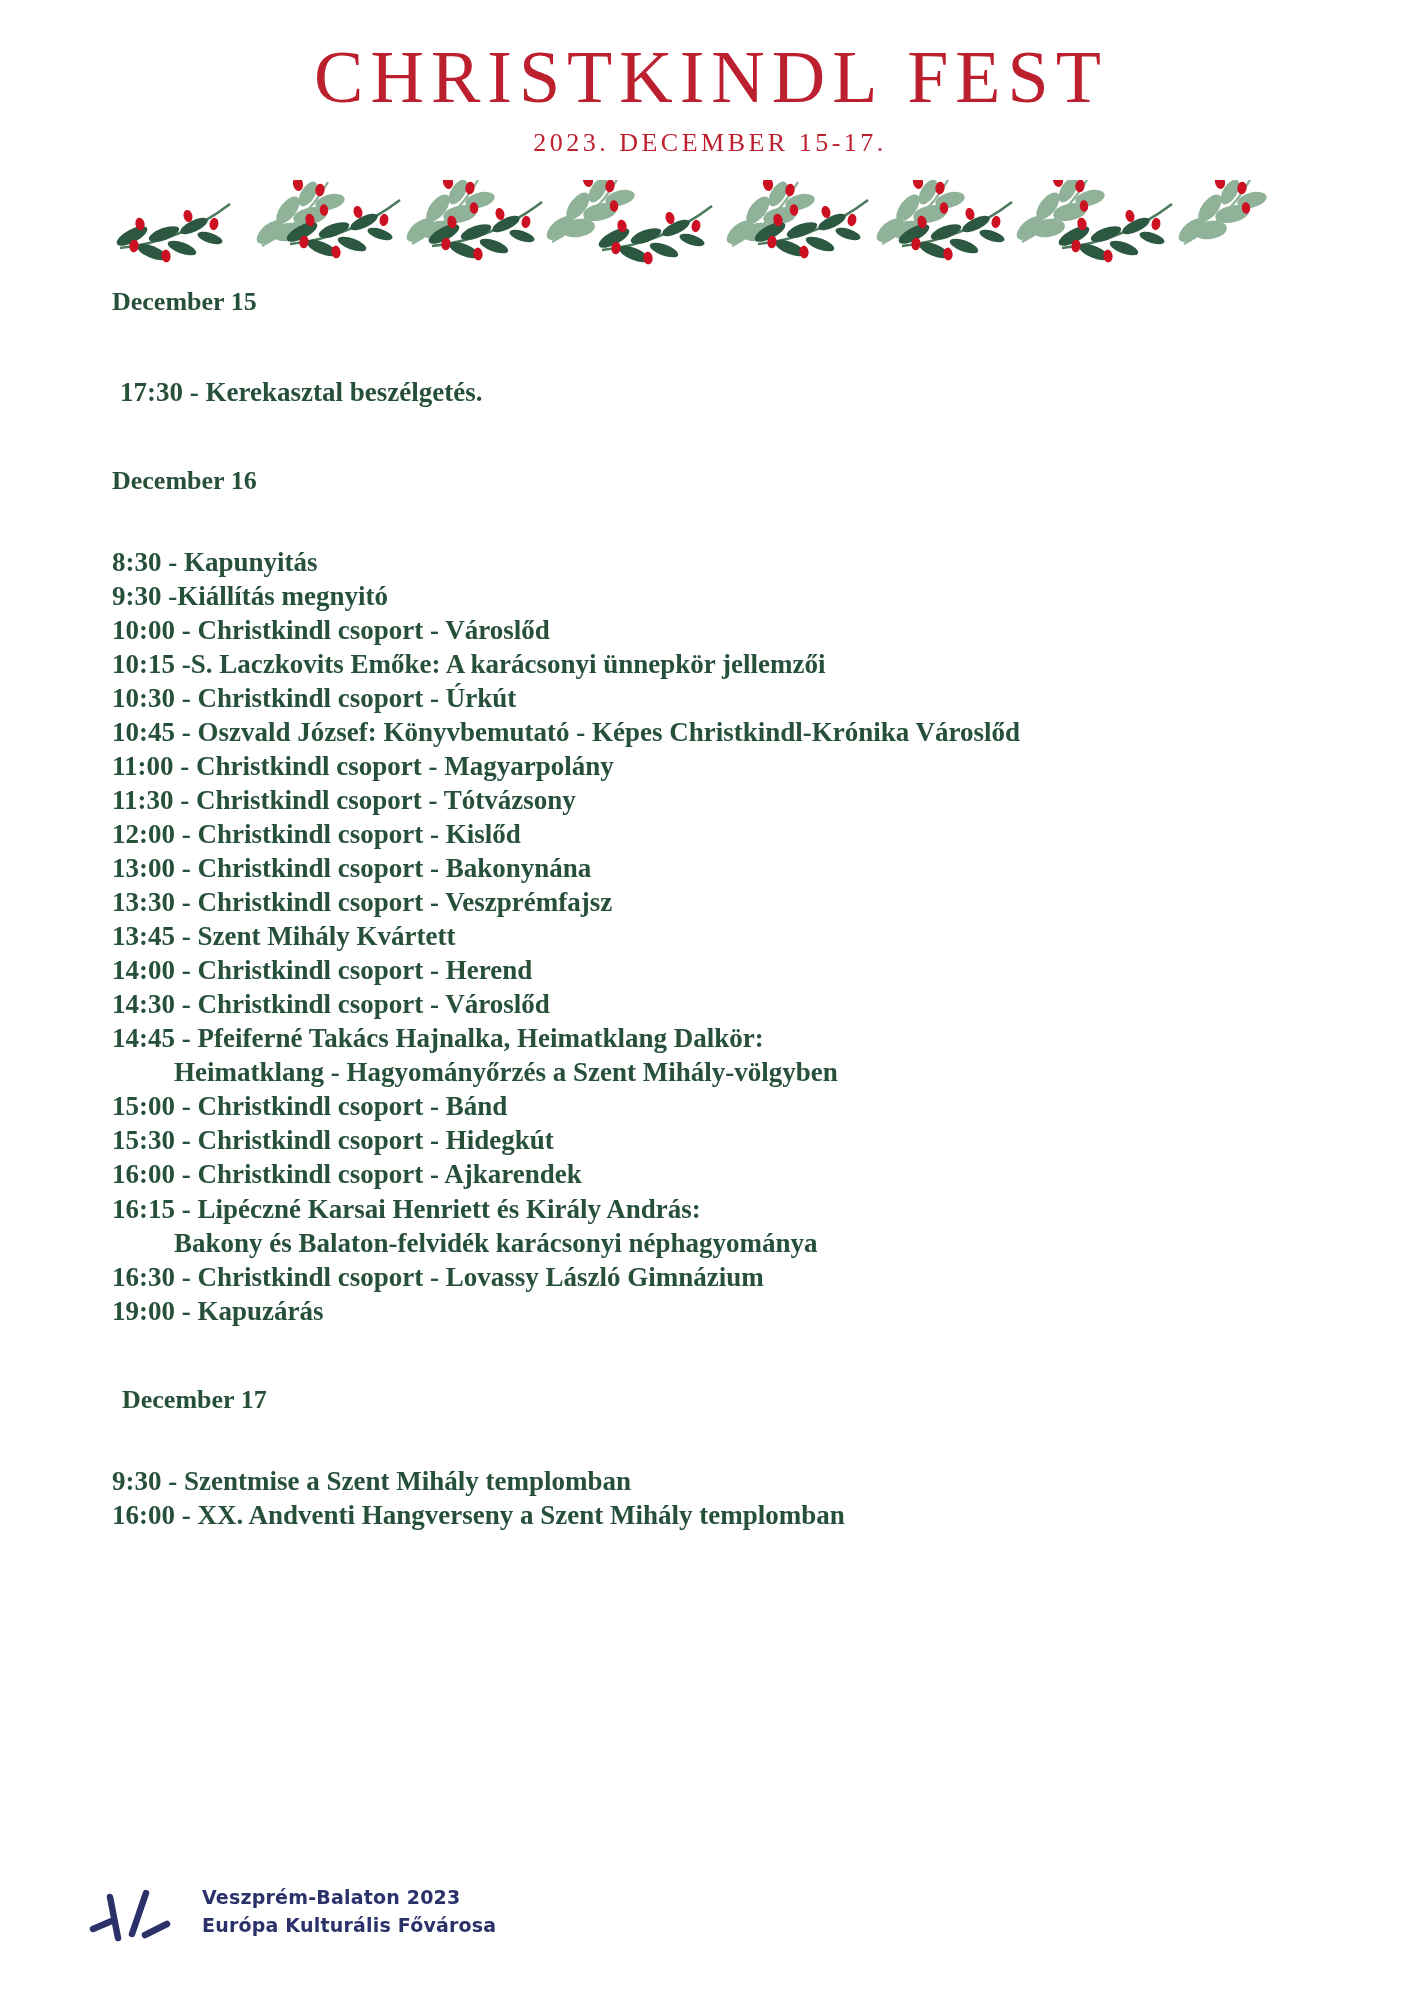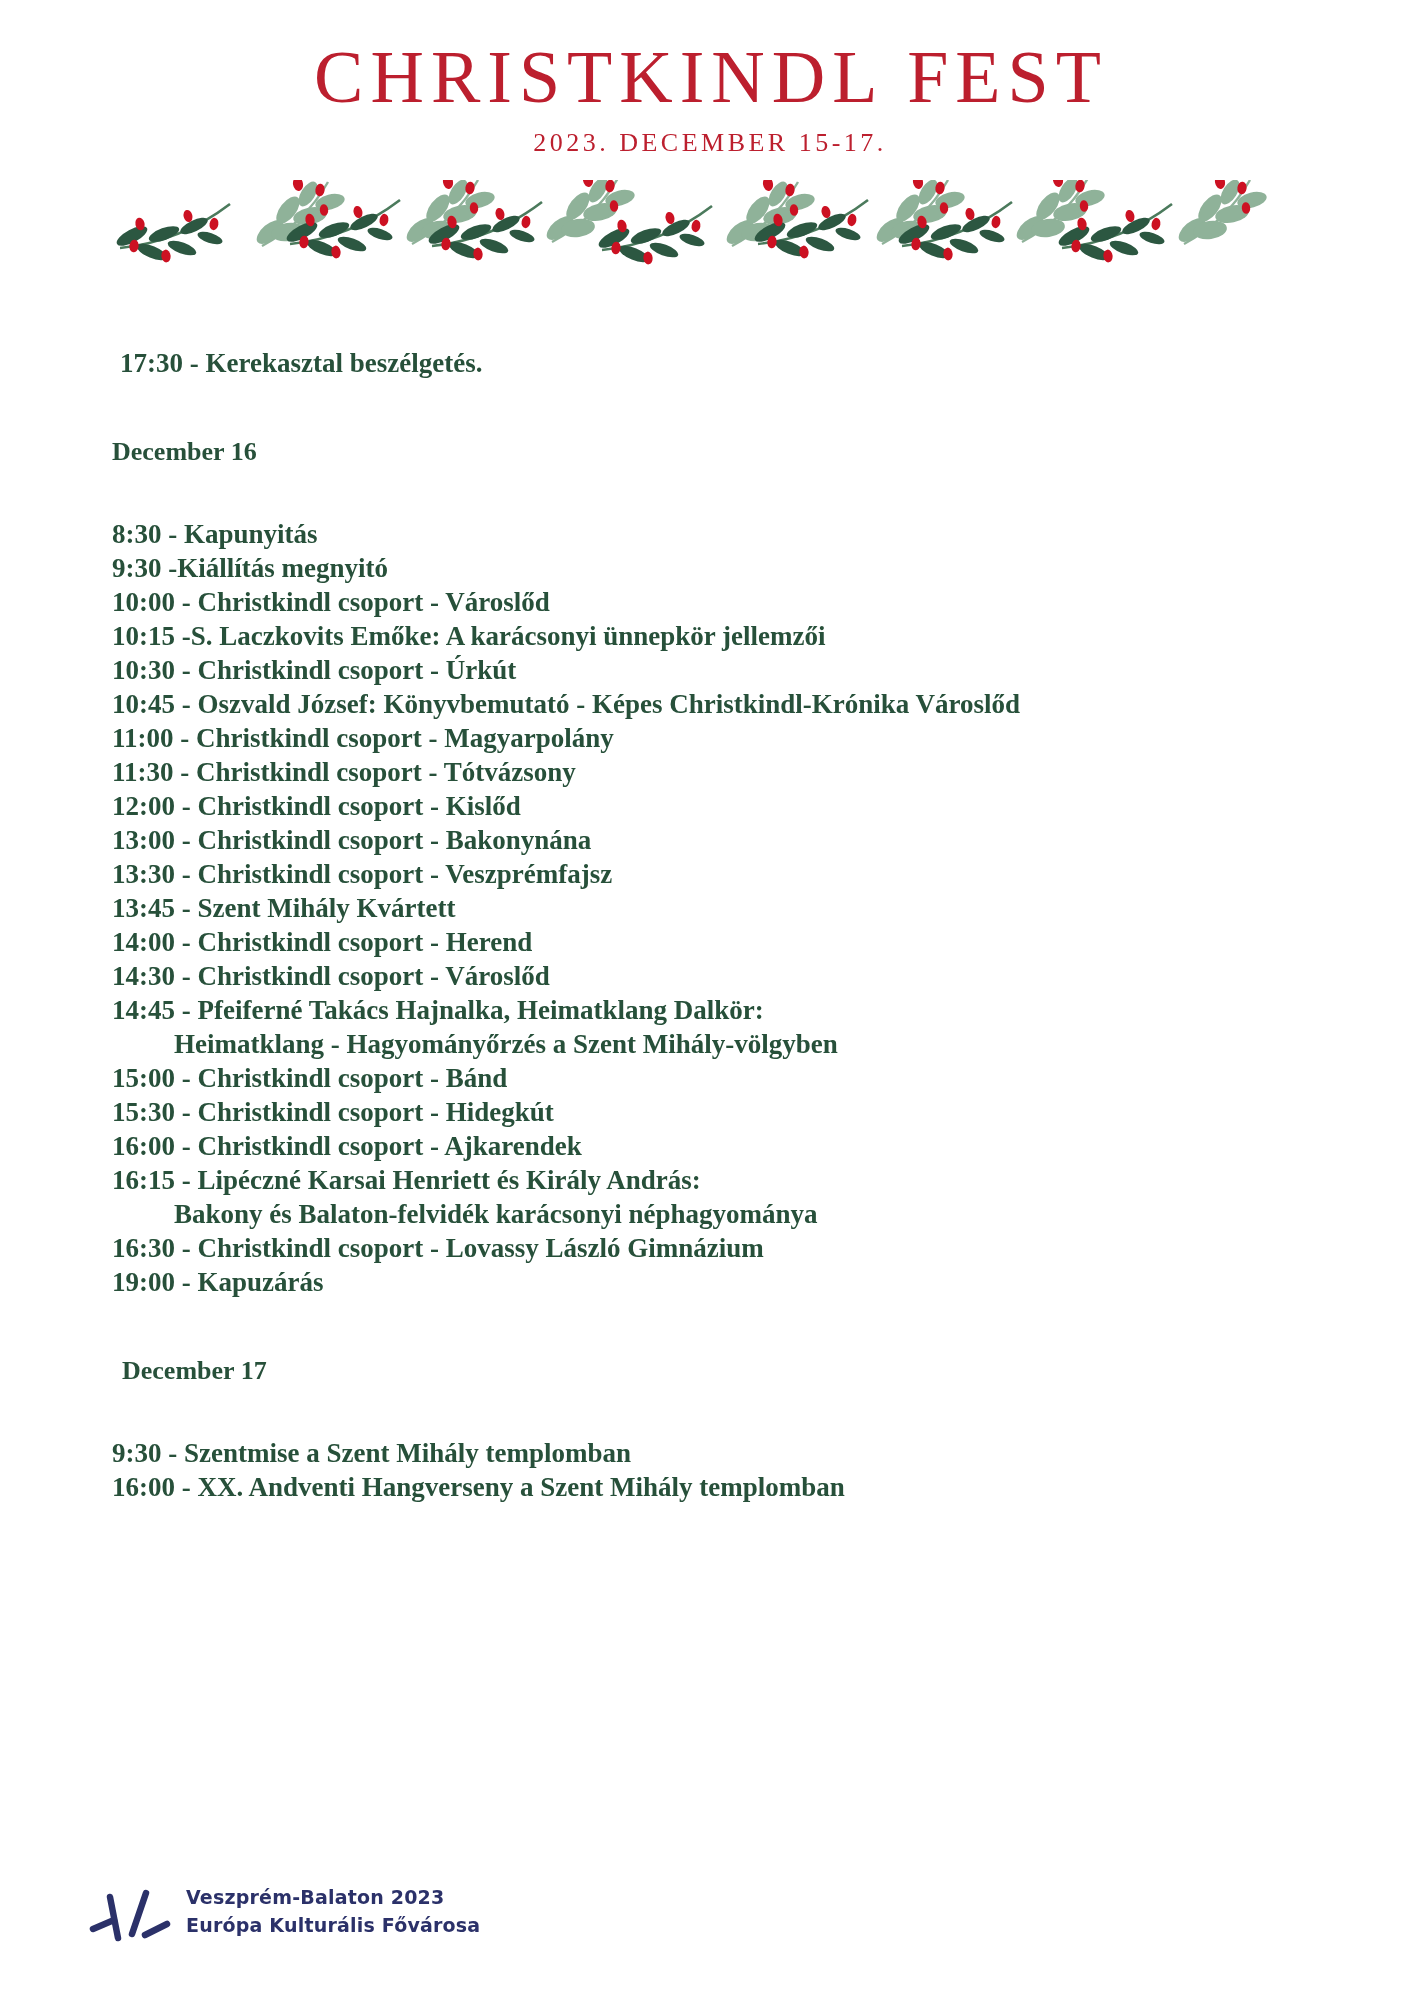--- a/index.html
+++ b/index.html
@@ -85,21 +85,21 @@
   .day3-heading { padding-left: 10px; }
   .day3-list .event-item { padding-left: 0; }
 
   
   .footer {
     position: absolute;
     left: 88px;
     bottom: 58px;
     display: flex;
     align-items: center;
-    gap: 12px;
+    gap: 28px;
   }
   .footer-logo {
     width: 86px;
     height: 62px;
     flex: none;
   }
   .footer-text {
     font-family: "DejaVu Sans", "Liberation Sans", sans-serif;
     color: #2b3169;
     font-size: 19px;
@@ -168,20 +168,21 @@
     <use href="#sprig-light" x="878" y="-6"></use>
     <use href="#sprig" x="900" y="4"></use>
     <use href="#sprig-light" x="1018" y="-8"></use>
     <use href="#sprig" x="1060" y="6"></use>
     <use href="#sprig-light" x="1180" y="-6"></use>
   </g>
 </svg>
 
 <div class="schedule">
 
+  <div class="day-heading">December 15</div>
   <div class="gap-lg"></div>
   <ul class="event-list">
     <li class="event-item indent-1">17:30 - Kerekasztal beszélgetés.</li>
   </ul>
 
   <div class="gap-lg"></div>
 
   <div class="day-heading">December 16</div>
   <div class="gap-md"></div>
   <ul class="event-list">

